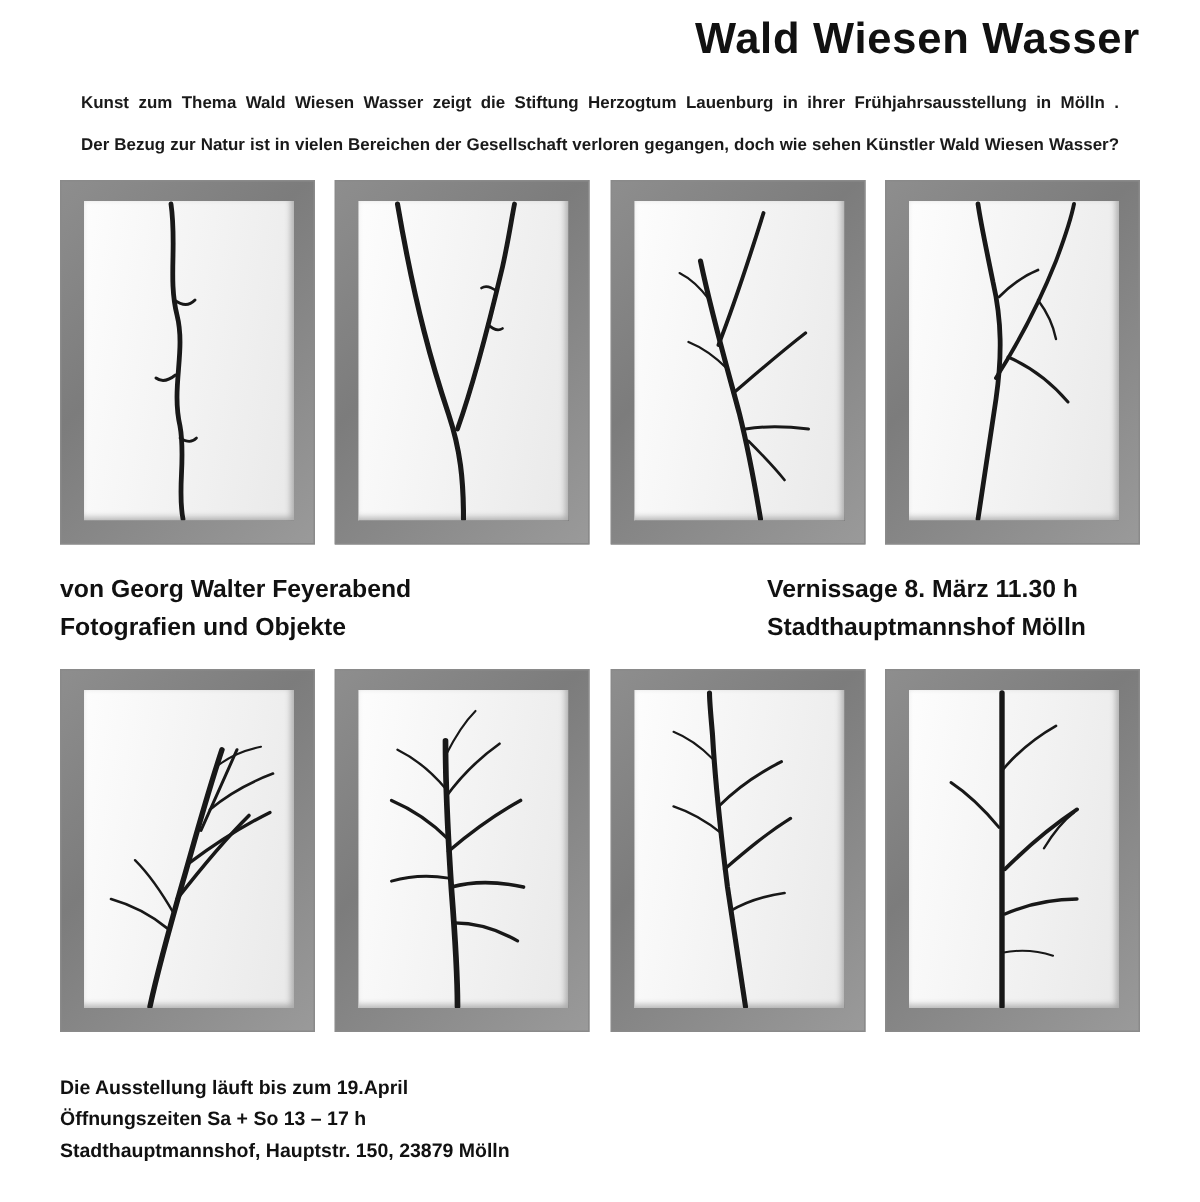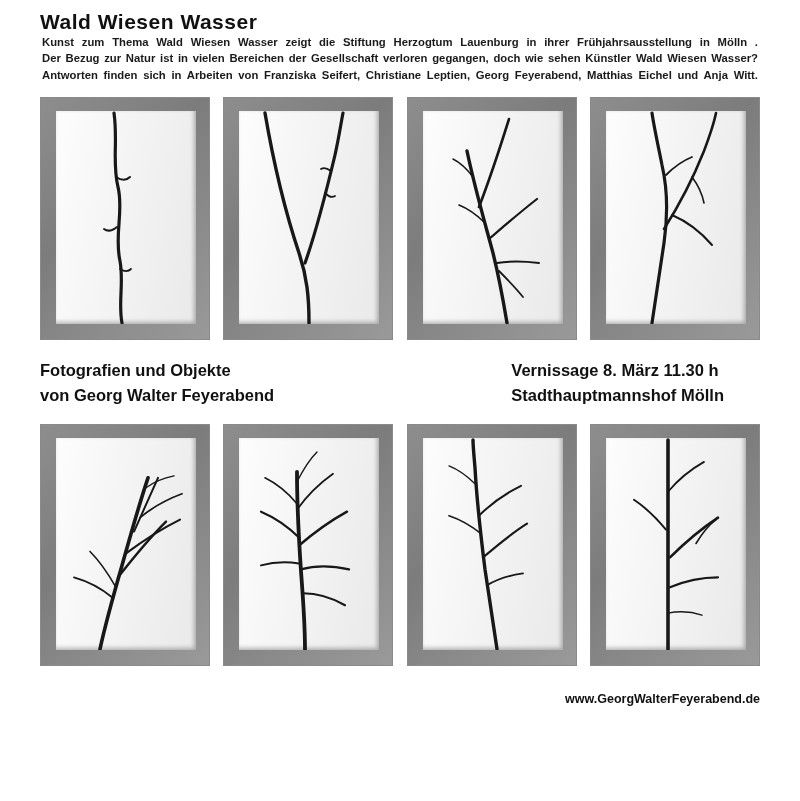--- a/index.html
+++ b/index.html
@@ -16,39 +16,39 @@
     position: relative;
   }
   .poster {
     position: relative;
     width: 800px;
     height: 801px;
     box-sizing: border-box;
     padding: 0 40px;
   }
   .title {
-    text-align: left;
-    font-size: 21px;
+    text-align: right;
+    font-size: 29px;
     font-weight: bold;
     letter-spacing: 0.5px;
     padding-top: 10px;
-    margin-bottom: 0;
+    margin-bottom: 18px;
     color: #111;
   }
   .intro {
     font-size: 11.3px;
     font-weight: bold;
     line-height: 1.45;
     text-align: justify;
     text-align-last: justify;
     color: #1a1a1a;
     margin: 0 2px 14px 2px;
   }
   .intro p {
-    margin: 0;
+    margin: 12px;
     text-align: justify;
     text-align-last: justify;
   }
   .intro p.last {
     text-align-last: justify;
   }
 
   
   .row {
     display: flex;
@@ -126,21 +126,20 @@
 </head>
 <body>
 
 <div class="poster">
 
   <div class="title">Wald Wiesen Wasser</div>
 
   <div class="intro">
     <p>Kunst zum Thema Wald Wiesen Wasser zeigt die Stiftung Herzogtum Lauenburg in ihrer Frühjahrsausstellung in Mölln .</p>
     <p>Der Bezug zur Natur ist in vielen Bereichen der Gesellschaft verloren gegangen, doch wie sehen Künstler Wald Wiesen Wasser?</p>
-    <p>Antworten finden sich in Arbeiten von Franziska Seifert, Christiane Leptien, Georg Feyerabend, Matthias Eichel und Anja Witt.</p>
   </div>
 
   <div class="row">
 
     <div class="frame">
       <div class="inner">
         <svg viewBox="0 0 140 213" preserveAspectRatio="none">
           <path class="branch" stroke-width="3.2" d="M58 2 C62 30, 56 52, 62 76 C68 100, 58 124, 64 150 C68 172, 62 192, 66 212"></path>
           <path class="branch" stroke-width="2" d="M60 66 C66 70, 70 70, 74 66"></path>
           <path class="branch" stroke-width="2" d="M61 116 C56 120, 52 121, 48 118"></path>
@@ -183,22 +182,22 @@
           <path class="branch" stroke-width="1.8" d="M60 64 C68 56, 76 50, 86 46"></path>
           <path class="branch" stroke-width="1.6" d="M86 66 C92 74, 96 82, 98 92"></path>
         </svg>
       </div>
     </div>
 
   </div>
 
   <div class="captions">
     <div class="caption-left">
+      <div>von Georg Walter Feyerabend</div>
       <div>Fotografien und Objekte</div>
-      <div>von Georg Walter Feyerabend</div>
     </div>
     <div class="caption-right">
       <div>Vernissage 8. März  11.30 h</div>
       <div>Stadthauptmannshof  Mölln</div>
     </div>
   </div>
 
   <div class="row">
 
     <div class="frame row2">
@@ -256,17 +255,19 @@
           <path class="branch" stroke-width="1.6" d="M90 106 C96 96, 102 88, 110 82"></path>
           <path class="branch" stroke-width="1.4" d="M62 176 C72 174, 84 174, 96 178"></path>
         </svg>
       </div>
     </div>
 
   </div>
 
   <div class="footer">
     <div class="footer-left">
-    </div>
-    <div class="footer-right">www.GeorgWalterFeyerabend.de</div>
+      <div>Die Ausstellung läuft bis zum 19.April</div>
+      <div>Öffnungszeiten Sa + So 13 – 17 h</div>
+      <div>Stadthauptmannshof, Hauptstr. 150, 23879 Mölln</div>
+    </div>
   </div>
 
 </div>
 
 </body></html>

